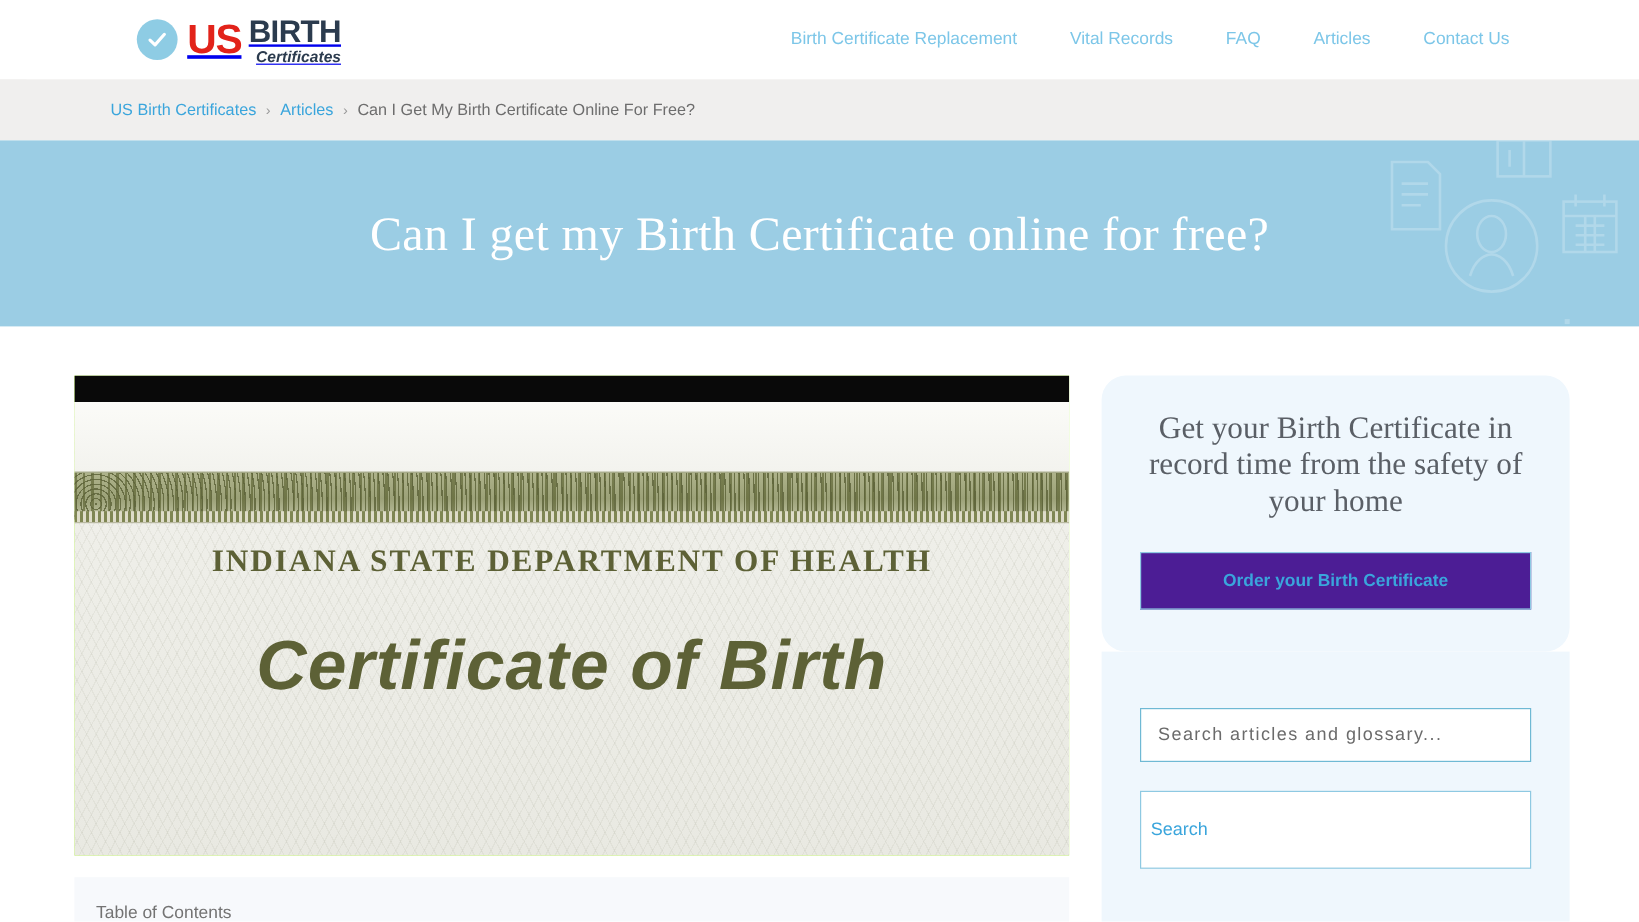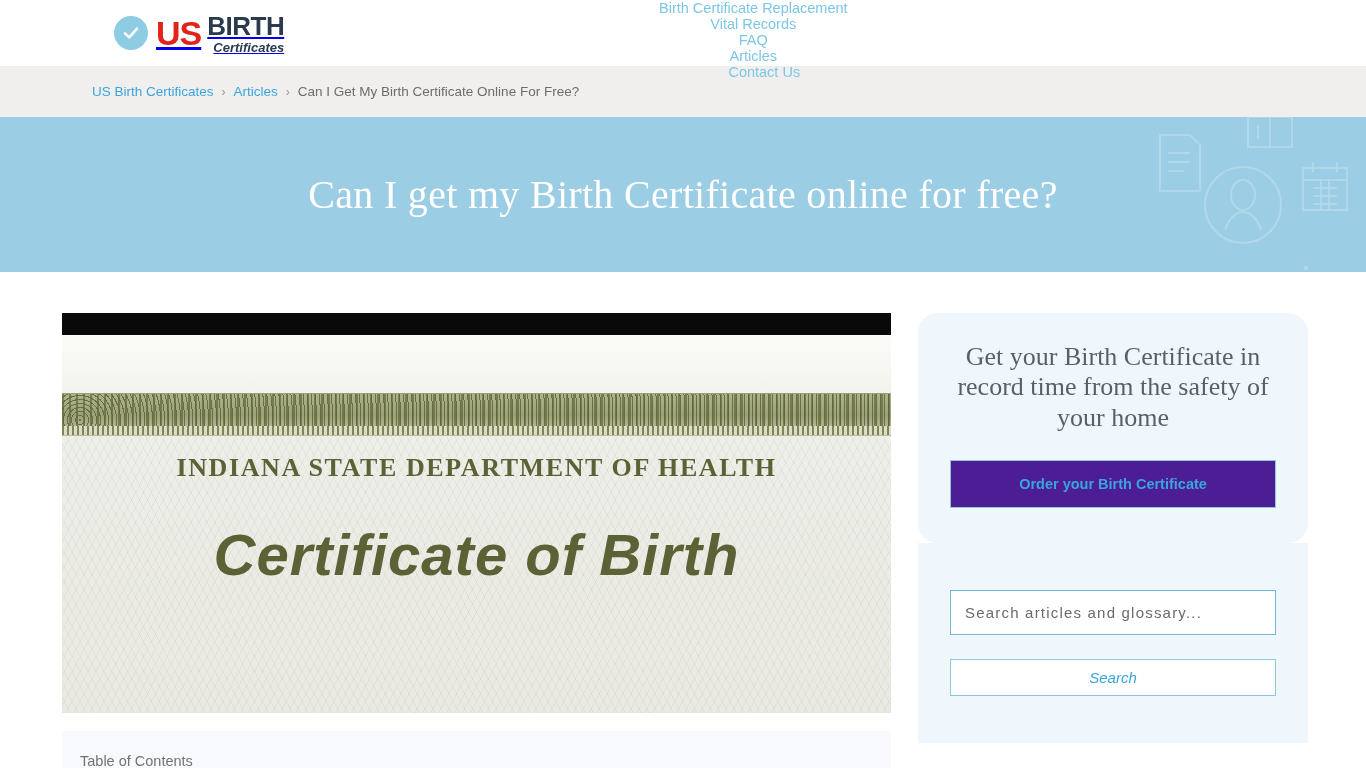--- a/index.html
+++ b/index.html
@@ -49,21 +49,21 @@
   }
   .logo-cert {
     font-size: 13px; font-style: italic; font-weight: bold;
     color: #2b3b4e; text-align: right; margin-top: 2px;
     letter-spacing: 0px;
   }
 
   .main-nav {
     position: absolute;
     left: 615px; top: 0; height: 66px;
-    display: flex; align-items: center; gap: 0; flex-direction: column;
+    display: flex; align-items: center; gap: 0;
   }
   .nav-item {
     color: #7cc6e8;
     font-size: 14.5px;
     text-decoration: none;
     padding: 0 22px;
     white-space: nowrap;
     cursor: pointer;
   }
   .nav-item:last-child { padding-right: 0; }
@@ -214,24 +214,23 @@
   }
   .search-input::placeholder { color: #6b6b6b; opacity: 1; }
   .search-btn {
     display: block; width: 100%;
     margin-top: 24px;
     background: #ffffff;
     border: 1px solid #8ec9e2;
     color: #3aa5dc;
     font-size: 15px;
     font-family: "Liberation Sans", sans-serif;
-    padding: 9px 8px;
-    text-align: center;
+    padding: 23px 8px;
+    text-align: left;
     cursor: pointer;
-    font-style: italic;
   }
 </style>
 </head>
 <body>
 
 <header class="site-header">
   <a class="logo" href="#">
     <span class="logo-check">
       <svg width="20" height="20" viewBox="0 0 20 20" aria-hidden="true">
         <path d="M4 10.4 L8.2 14.4 L16 5.6" fill="none" stroke="#ffffff" stroke-width="2.6" stroke-linecap="round" stroke-linejoin="round"></path>

